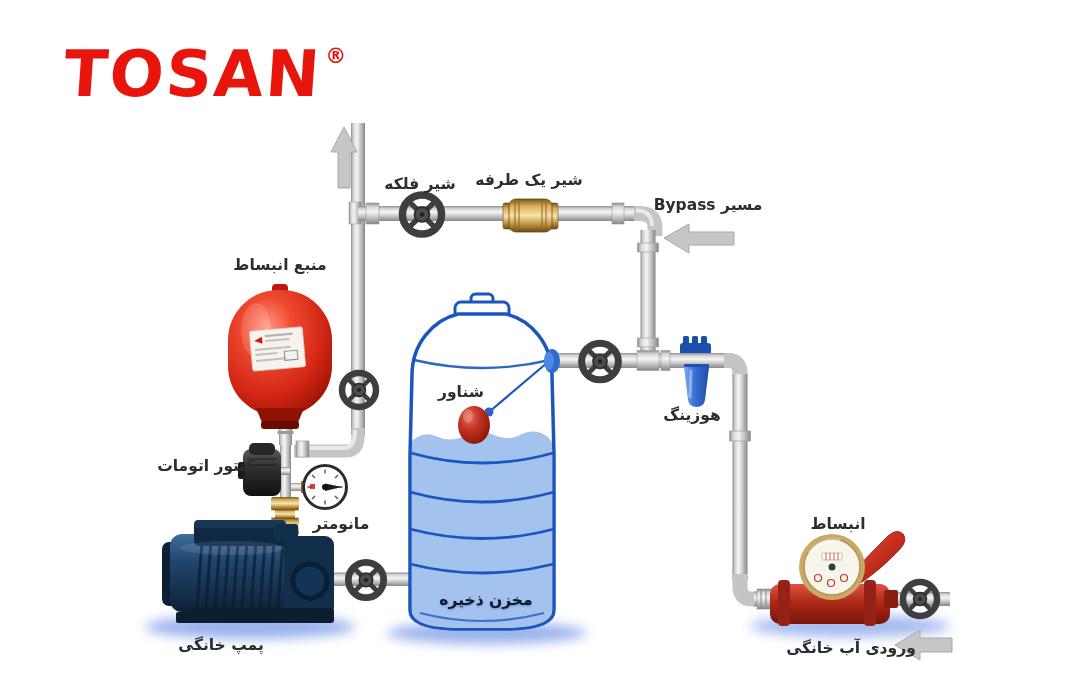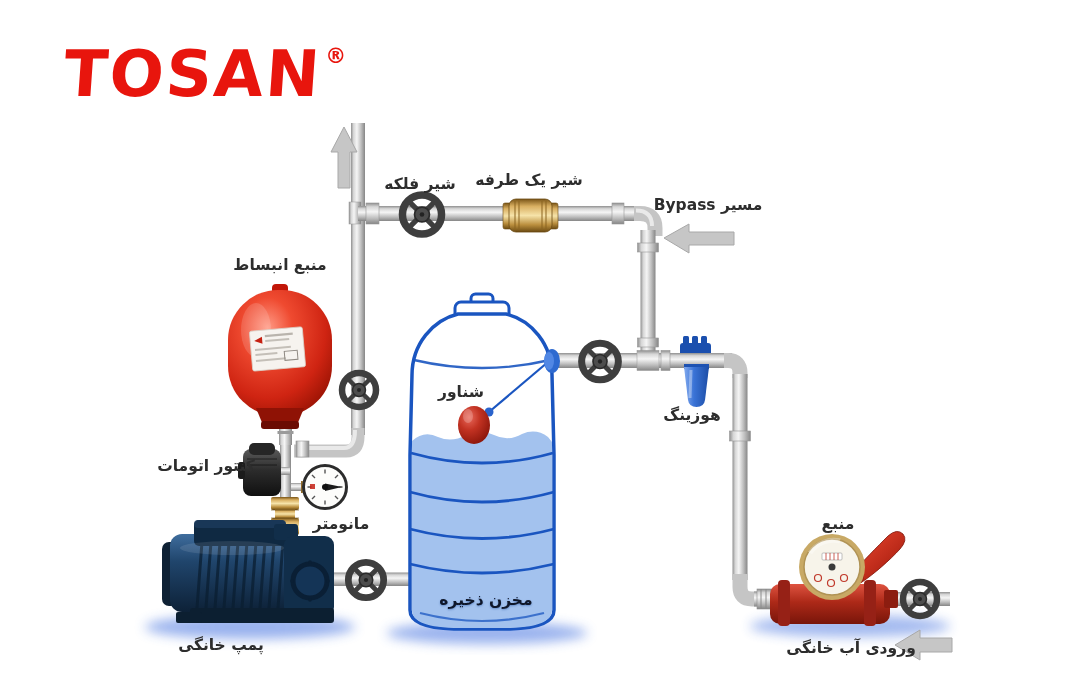--- a/index.html
+++ b/index.html
@@ -289,16 +289,16 @@
 
   <div class="lbl" style="left:420px;top:184px;">شیر فلکه</div>
   <div class="lbl" style="left:529px;top:180px;">شیر یک طرفه</div>
   <div class="lbl" style="left:708px;top:205px;">مسیر Bypass</div>
   <div class="lbl" style="left:280px;top:265px;">منبع انبساط</div>
   <div class="lbl" style="left:461px;top:392px;">شناور</div>
   <div class="lbl" style="left:692px;top:415px;">هوزینگ</div>
   <div class="lbl" style="left:206px;top:466px;">کنتور اتومات</div>
   <div class="lbl" style="left:341px;top:524px;">مانومتر</div>
   <div class="lbl lbl-white" style="left:486px;top:600px;">مخزن ذخیره</div>
-  <div class="lbl" style="left:838px;top:524px;">منبع</div>
+  <div class="lbl" style="left:838px;top:524px;">انبساط</div>
   <div class="lbl" style="left:851px;top:648px;">ورودی آب خانگی</div>
   <div class="lbl" style="left:221px;top:645px;">پمپ خانگی</div>
 </div>
 
 </body></html>

